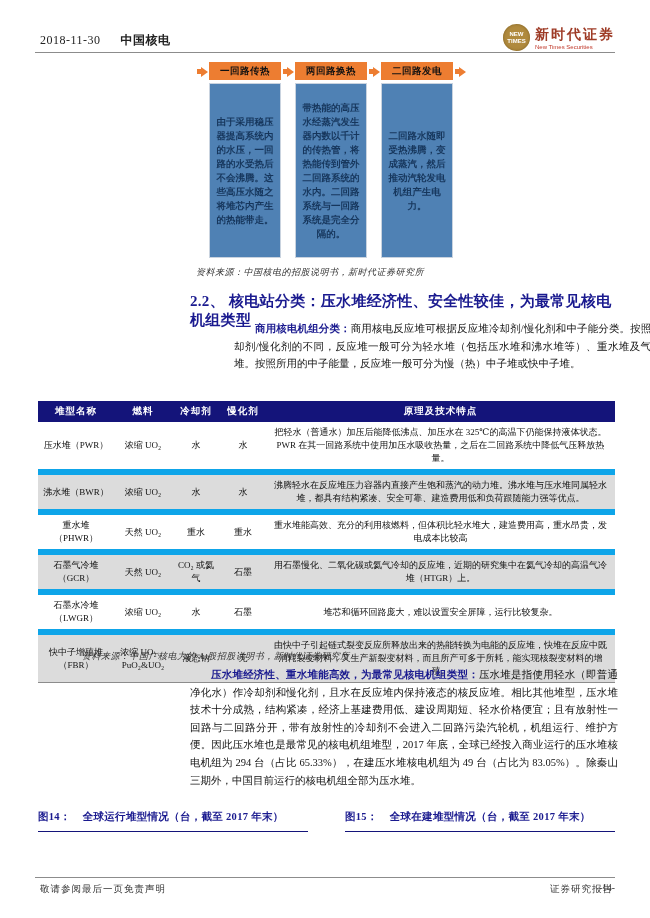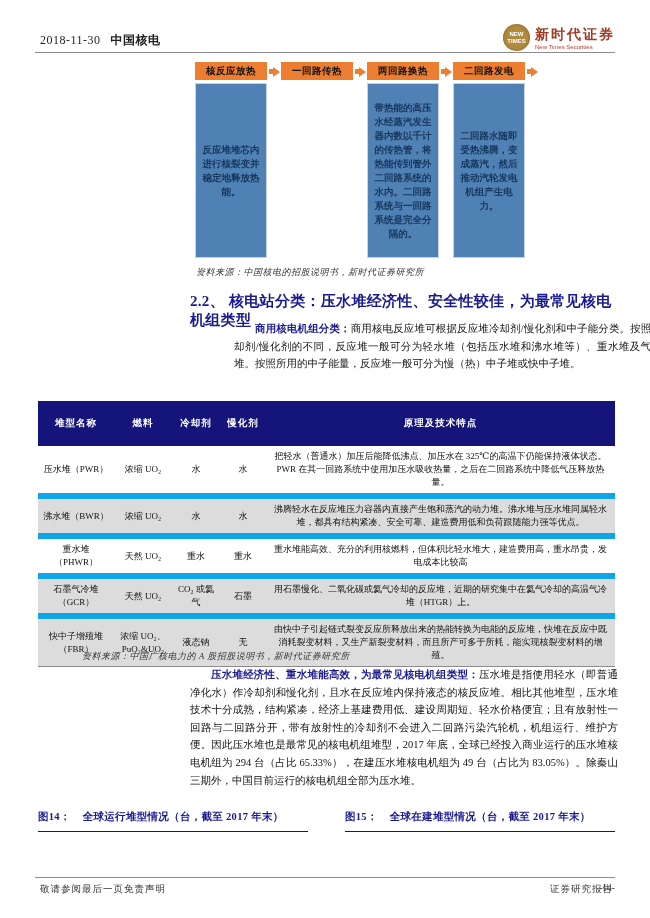--- a/index.html
+++ b/index.html
@@ -4,21 +4,21 @@
 <style>
   html,body{margin:0;padding:0;}
   body{
     width:650px;height:918px;position:relative;background:#ffffff;
     font-family:"Liberation Serif","DejaVu Serif",serif;color:#111;
     overflow:hidden;
   }
   
   .hdr{position:absolute;left:35px;top:28px;width:580px;height:24px;}
   .hdr-left{position:absolute;left:5px;top:4px;font-size:12px;color:#222;letter-spacing:.5px;}
-  .hdr-left b{margin-left:10px;font-weight:bold;}
+  .hdr-left b{margin-left:20px;font-weight:bold;}
   .brand{position:absolute;right:0;top:-4px;display:flex;align-items:center;}
   .badge{
     width:27px;height:27px;border-radius:50%;background:#b08a3e;
     color:#fff;font-family:"Liberation Sans",sans-serif;font-size:6px;font-weight:bold;
     display:flex;flex-direction:column;align-items:center;justify-content:center;line-height:6.5px;
     margin-right:5px;box-shadow:inset 0 0 3px #7d5f22;
   }
   .brand-txt{display:flex;flex-direction:column;}
   .brand-name{font-size:14px;font-weight:bold;color:#9e3b26;letter-spacing:2px;}
   .brand-sub{font-size:6px;color:#c0392b;font-family:"Liberation Sans",sans-serif;}
@@ -52,21 +52,21 @@
   .para1{top:320px;margin-left:44px;}
   .para2{top:666px;}
   .lead{color:#1a1a8f;font-weight:bold;}
   
   .tblwrap{position:absolute;left:38px;top:399px;width:577px;}
   .tbl-title{font-size:10.5px;font-weight:bold;color:#1a1a8f;padding-bottom:3px;border-bottom:1.5px solid #14147a;}
   .tbl-title .no{margin-right:14px;}
   table{width:100%;border-collapse:collapse;margin-top:2px;font-size:9px;}
   thead td{
     background:#14147a;color:#fff;font-weight:bold;text-align:center;
-    padding:16px 2px;font-size:9.5px;letter-spacing:1px;
+    padding:4px 2px;font-size:9.5px;letter-spacing:1px;
   }
   tbody td{padding:4px 3px;line-height:13px;border-bottom:6px solid #0ea5e9;vertical-align:middle;}
   tbody tr.alt td{background:#dcdcdc;}
   tbody tr:last-child td{border-bottom:1.5px solid #8c8c8c;}
   td.c{text-align:center;}
   td.desc{text-align:center;padding:4px 6px;}
   
   .figs{position:absolute;left:38px;top:810px;width:577px;display:flex;justify-content:space-between;}
   .figcap{
     width:270px;font-size:10.5px;font-weight:bold;color:#1a1a8f;
@@ -94,34 +94,31 @@
     </div>
     <div class="brand-txt">
       <span class="brand-name">新时代证券</span>
       <span class="brand-sub">New Times Securities</span>
     </div>
   </div>
 </div>
 <div class="hdr-rule"></div>
 
 <div class="flow">
-  <div class="step">
-    <div class="step-title">核反应放热</div>
-    <div class="step-body">
-        <span>反应堆堆芯内进行核裂变并稳定地释放热能。</span>
-      </div>
-  </div>
   <div class="gap">
       <div class="arrow">
         <div class="bar"></div>
         <div class="head"></div>
       </div>
     </div>
   <div class="step">
     <div class="step-title">一回路传热</div>
+    <div class="step-body">
+        <span>由于采用稳压器提高系统内的水压，一回路的水受热后不会沸腾。这些高压水随之将堆芯内产生的热能带走。</span>
+      </div>
   </div>
   <div class="gap">
       <div class="arrow">
         <div class="bar"></div>
         <div class="head"></div>
       </div>
     </div>
   <div class="step">
     <div class="step-title">两回路换热</div>
     <div class="step-body">
@@ -195,20 +192,27 @@
         <td class="c">重水</td>
         <td class="desc">重水堆能高效、充分的利用核燃料，但体积比轻水堆大，建造费用高，重水昂贵，发电成本比较高</td>
       </tr>
       <tr class="alt">
         <td class="c">石墨气冷堆（GCR）</td>
         <td class="c">天然 UO₂</td>
         <td class="c">CO₂ 或氦气</td>
         <td class="c">石墨</td>
         <td class="desc">用石墨慢化、二氧化碳或氦气冷却的反应堆，近期的研究集中在氦气冷却的高温气冷堆（HTGR）上。</td>
       </tr>
+      <tr>
+        <td class="c">石墨水冷堆（LWGR）</td>
+        <td class="c">浓缩 UO₂</td>
+        <td class="c">水</td>
+        <td class="c">石墨</td>
+        <td class="desc">堆芯和循环回路庞大，难以设置安全屏障，运行比较复杂。</td>
+      </tr>
       <tr class="alt">
         <td class="c">快中子增殖堆（FBR）</td>
         <td class="c">浓缩 UO₂、PuO₂&amp;UO₂</td>
         <td class="c">液态钠</td>
         <td class="c">无</td>
         <td class="desc">由快中子引起链式裂变反应所释放出来的热能转换为电能的反应堆，快堆在反应中既消耗裂变材料，又生产新裂变材料，而且所产可多于所耗，能实现核裂变材料的增殖。</td>
       </tr>
     </tbody>
   </table>
 </div>

